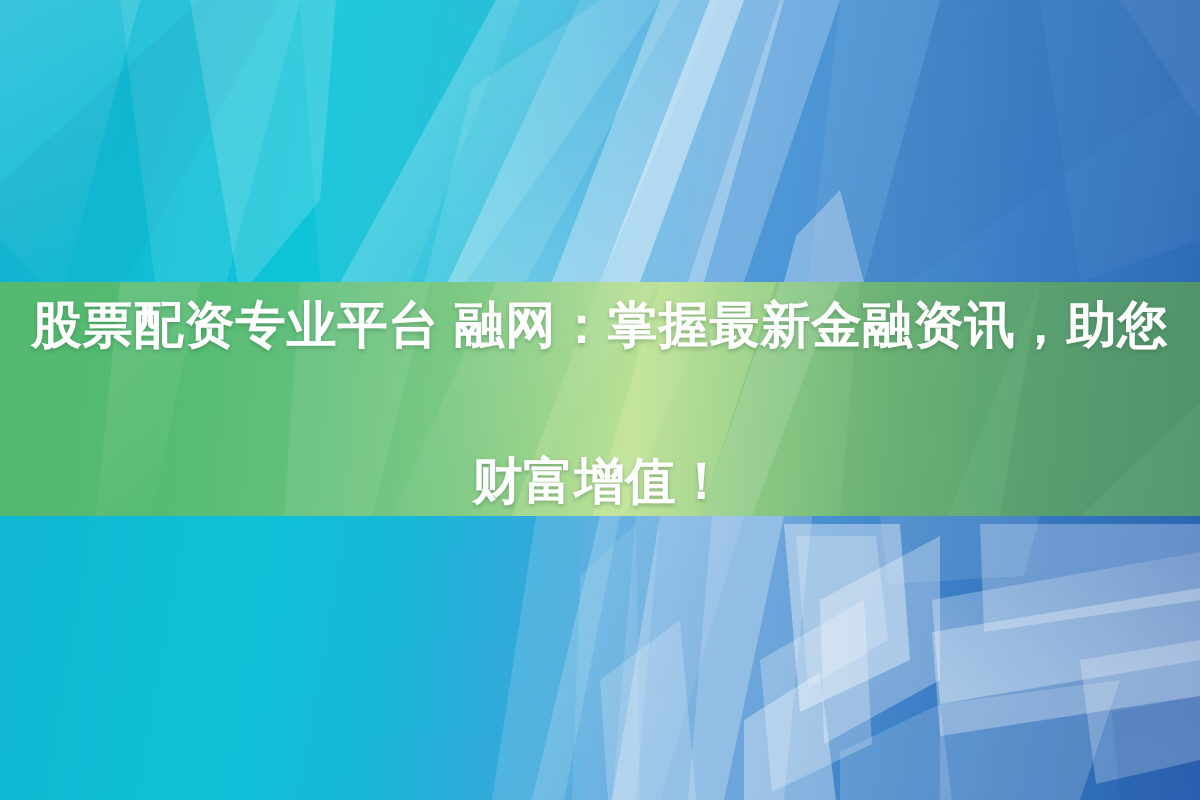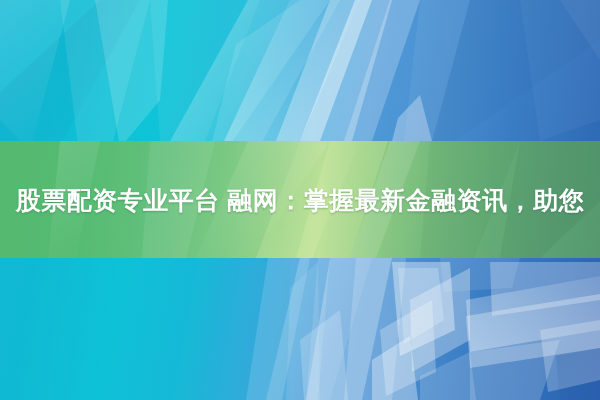--- a/index.html
+++ b/index.html
@@ -75,21 +75,21 @@
   
   .headline {
     position: absolute;
     left: 0;
     right: 0;
     top: 141px;
     height: 117px;
     display: flex;
     flex-direction: column;
     align-items: center;
-    justify-content: center;
+    justify-content: flex-start;
     box-sizing: border-box;
     padding: 0 6px;
     gap: 34px;
   }
   .headline-line {
     color: #ffffff;
     font-size: 25px;
     font-weight: bold;
     line-height: 44px;
     letter-spacing: 0.5px;
@@ -197,15 +197,16 @@
       <polygon points="300,0 360,0 312,117 256,117" fill="url(#gl2)" opacity="0.40"></polygon>
       <polygon points="330,0 388,0 350,117 296,117" fill="#eaf7b8" opacity="0.22"></polygon>
       <polygon points="390,0 420,0 376,117 350,117" fill="#ffffff" opacity="0.12"></polygon>
       <polygon points="430,0 520,0 474,117 420,117" fill="#0a4a2a" opacity="0.05"></polygon>
       <polygon points="520,0 600,0 600,60 540,117 500,117" fill="#0a4a2a" opacity="0.07"></polygon>
     </svg>
   </div>
 
   <div class="headline">
     <div class="headline-line line-1">股票配资专业平台 融网：掌握最新金融资讯，助您</div>
+    <div class="headline-line line-2">财富增值！</div>
   </div>
 
 </div>
 
 </body></html>

